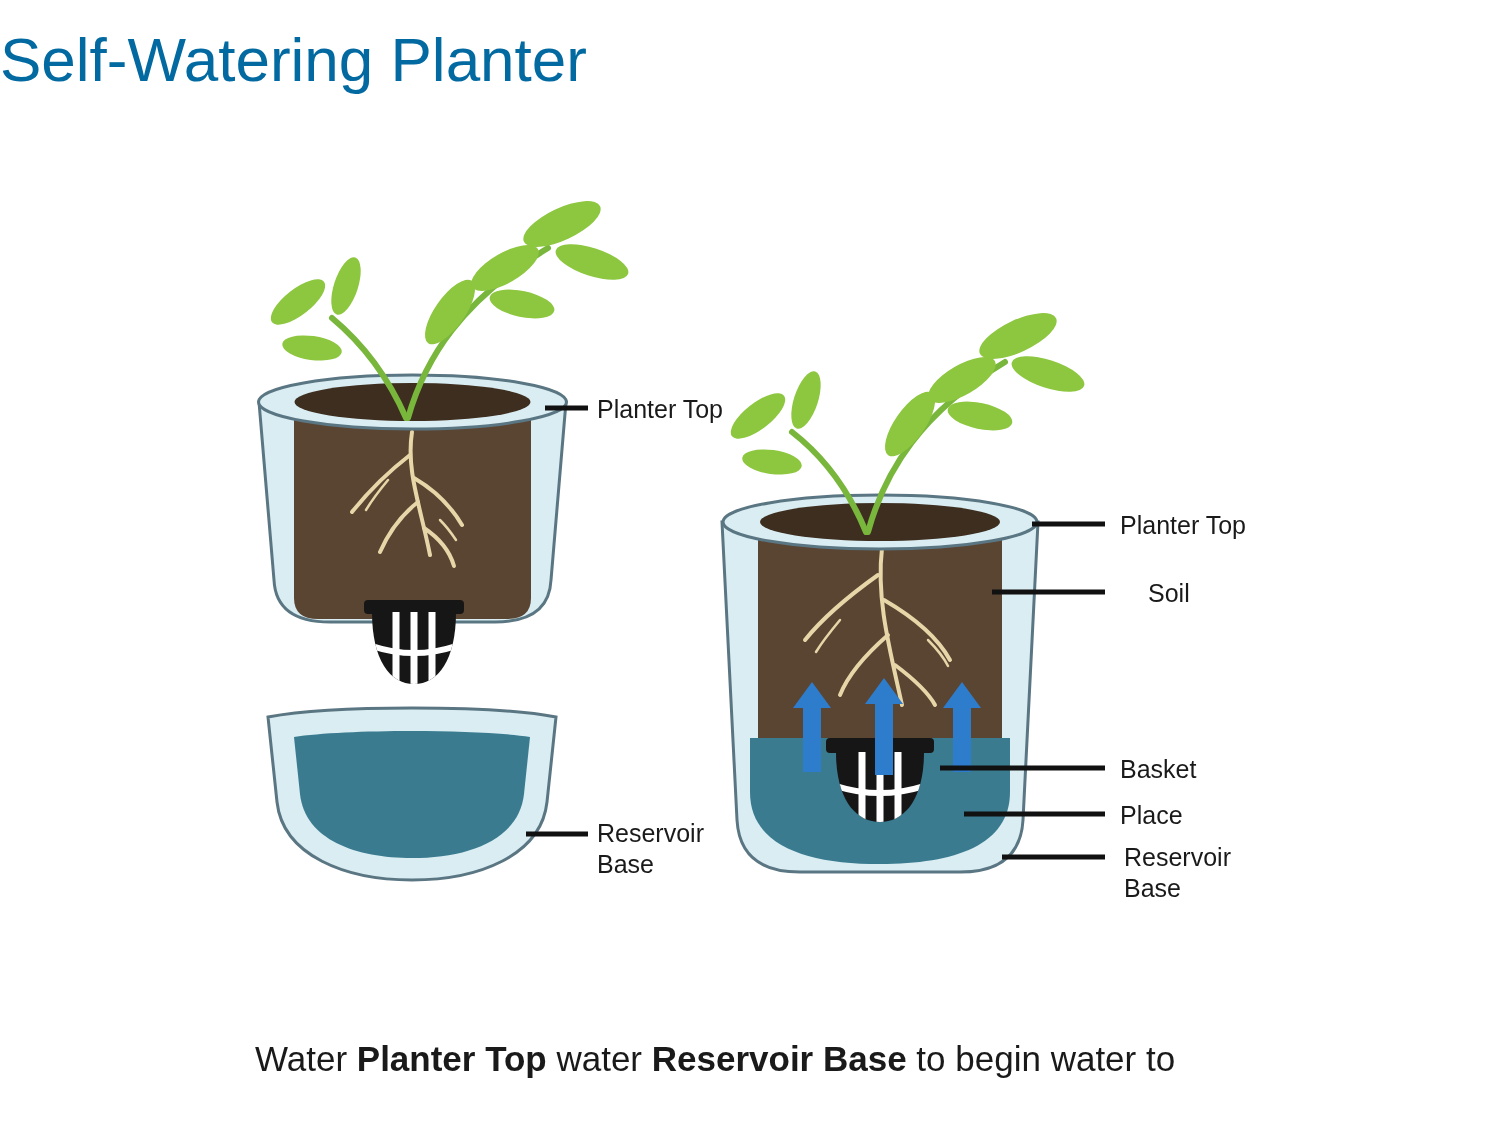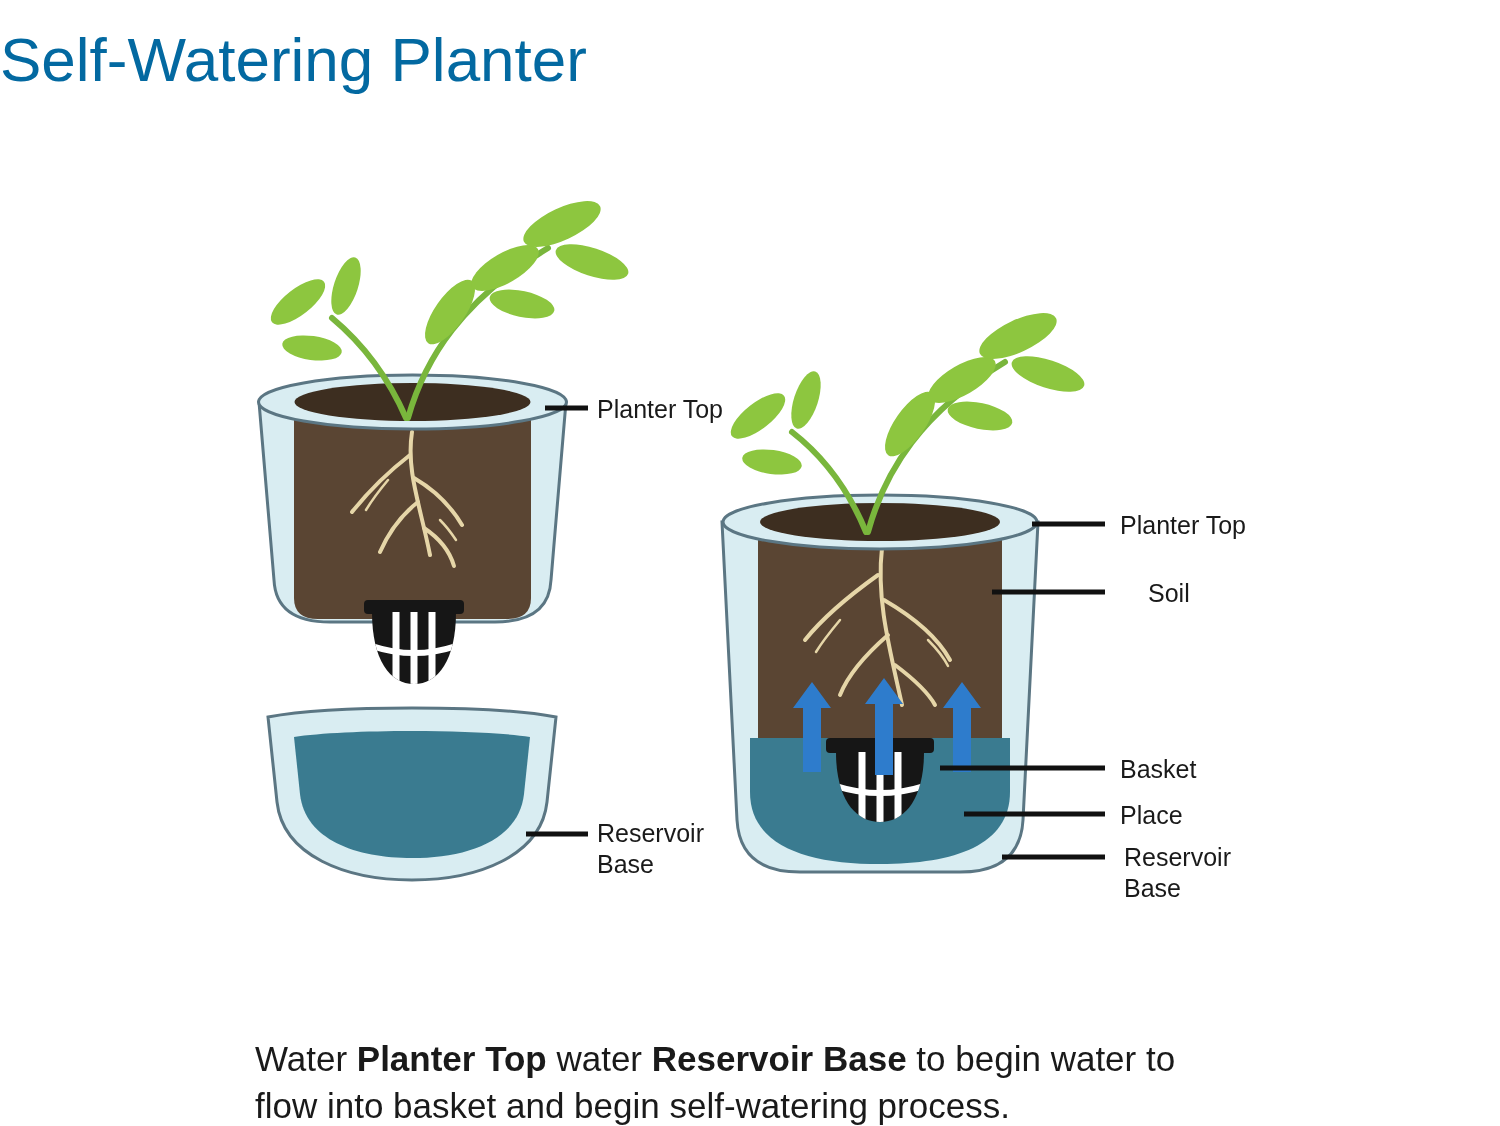--- a/index.html
+++ b/index.html
@@ -163,16 +163,15 @@
   <div class="lbl" style="left:597px;top:818px;width:118px;">Reservoir Base</div>
 
   <div class="lbl" style="left:1120px;top:510px;">Planter Top</div>
   <div class="lbl" style="left:1148px;top:578px;">Soil</div>
   <div class="lbl" style="left:1120px;top:754px;">Basket</div>
   <div class="lbl" style="left:1120px;top:800px;">Place</div>
   <div class="lbl" style="left:1124px;top:842px;width:125px;">Reservoir Base</div>
 
   <p class="caption">
     <span>Water </span><strong>Planter Top</strong><span> water </span><strong>Reservoir Base</strong><span> to begin water to</span><br>
-    <span>flow into basket and begin self-watering process.</span>
   </p>
 
 </div>
 
 </body></html>

